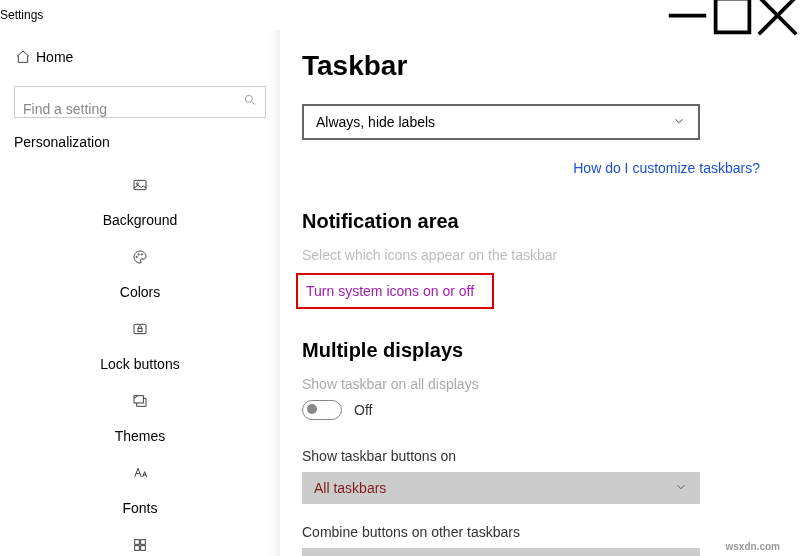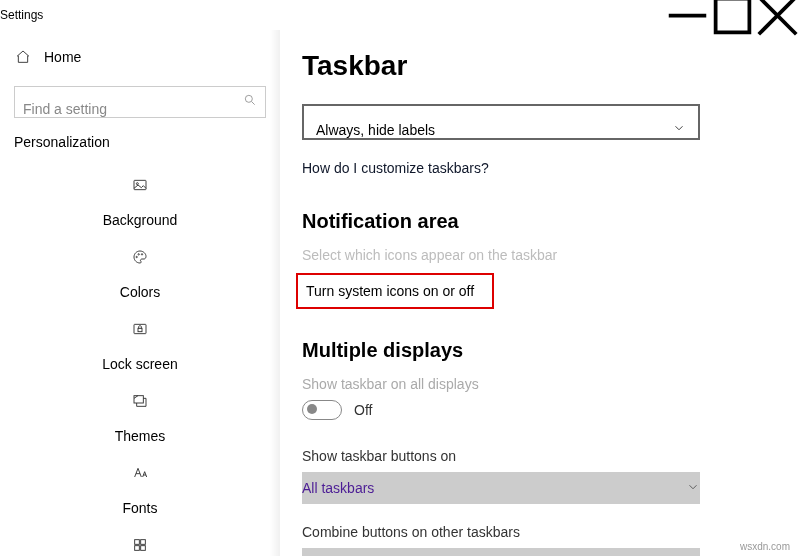--- a/index.html
+++ b/index.html
@@ -4,49 +4,49 @@
   <style>
     * { margin: 0; padding: 0; box-sizing: border-box; font-family: "Segoe UI", sans-serif; }
     body { width: 800px; height: 556px; background: #fff; overflow: hidden; position: relative; }
     .titlebar { display: flex; align-items: center; height: 30px; padding-left: 0; }
     .titlebar-title { font-size: 12px; color: #000; flex: 1; }
     .winbtns { display: flex; }
     .winbtn { width: 45px; height: 30px; display: flex; align-items: center; justify-content: center; }
     .winbtn svg { stroke: #000; stroke-width: 1; fill: none; }
     .app { display: flex; height: calc(556px - 30px); }
     .sidebar { width: 280px; padding: 10px 0 0 0; position: relative; }
-    .home-row { display: flex; align-items: center; padding: 8px 14px; gap: 12px; font-size: 14px; }
+    .home-row { display: flex; align-items: center; padding: 8px 14px; gap: 4px; font-size: 14px; }
     .ico { width: 18px; height: 18px; display: inline-flex; align-items: center; justify-content: center; }
     .ico svg { stroke: #333; stroke-width: 1.4; fill: none; width: 16px; height: 16px; }
     .search-wrap { padding: 12px 14px 8px; }
     .search { display: flex; align-items: center; border: 1px solid #ccc; height: 32px; padding: 0 8px; }
     .search input { border: none; outline: none; flex: 1; font-size: 14px; color: #777; font-style: normal; margin-top: 14px; }
     .search input::placeholder { color: #888; }
     .search .sico svg { stroke: #888; stroke-width: 1.4; fill: none; width: 14px; height: 14px; }
     .section-label { font-weight: 400; font-size: 14px; padding: 8px 14px 16px; }
     .nav-item { display: flex; align-items: center; padding: 10px 14px; gap: 18px; font-size: 14px; position: relative; flex-direction: column; }
     .nav-item.selected { background: #e6e6e6; }
     .nav-item.selected::before { content: ""; position: absolute; left: 0; top: 6px; bottom: 6px; width: 4px; background: #0078d7; }
     .sidebar::after { content: ""; position: absolute; top: 0; right: 0; width: 10px; height: 100%; background: linear-gradient(to right, rgba(0,0,0,0), rgba(0,0,0,0.06)); }
     .main { flex: 1; padding: 20px 40px 0 22px; overflow: hidden; position: relative; }
     h1 { font-size: 28px; font-weight: 600; margin-bottom: 22px; }
-    .dropdown { display: flex; align-items: flex-end; justify-content: space-between; border: 2px solid #666; height: 36px; padding: 0 12px; width: 398px; font-size: 14px; }
+    .dropdown { display: flex; align-items: center; justify-content: space-between; border: 2px solid #666; height: 36px; padding: 0 12px; width: 398px; font-size: 14px; }
     .dropdown svg { stroke: #333; stroke-width: 1.6; fill: none; width: 14px; height: 14px; }
-    .link { color: #0f172a; font-size: 14px; margin: 20px 0 34px; }
+    .link { color: #1d4ed8; font-size: 14px; margin: 20px 0 34px; text-align: right; }
     h2 { font-size: 20px; font-weight: 600; margin-bottom: 14px; }
     .link2 { color: #bcbcbc; font-size: 14px; margin-bottom: 10px; }
-    .hl-box { border: 2px solid #d00; display: inline-block; padding: 8px 18px 8px 8px; margin-left: -6px; color: #000000; font-size: 14px; margin-bottom: 30px; }
+    .hl-box { border: 2px solid #d00; display: inline-block; padding: 8px 18px 8px 8px; margin-left: -6px; color: #a21caf; font-size: 14px; margin-bottom: 30px; }
     .setting-label { font-size: 14px; color: #333; margin-bottom: 8px; }
     .toggle-row { display: flex; align-items: center; gap: 12px; margin-bottom: 28px; }
     .toggle { width: 40px; height: 20px; border: 1.5px solid #888; border-radius: 10px; position: relative; }
     .toggle::after { content: ""; width: 10px; height: 10px; background: #888; border-radius: 50%; position: absolute; left: 4px; top: 3px; }
     .toggle-text { font-size: 14px; color: #333; text-align: right; }
-    .dd-grey { display: flex; align-items: center; justify-content: space-between; background: #ccc; height: 32px; padding: 0 0; width: 398px; font-size: 14px; color: #4c1d95; margin-bottom: 20px; }
+    .dd-grey { display: flex; align-items: center; justify-content: space-between; background: #ccc; height: 32px; padding: 0 12px; width: 398px; font-size: 14px; color: #7f1d1d; margin-bottom: 20px; }
     .dd-grey svg { stroke: #555; stroke-width: 1.6; fill: none; width: 14px; height: 14px; }
-    .watermark { position: absolute; right: 10px; bottom: 4px; font-size: 10px; color: #999; }
+    .watermark { position: absolute; right: 20px; bottom: 4px; font-size: 10px; color: #999; font-weight: bold; }
     .disabled-text { color: #aaa; }
   </style>
 </head>
 <body>
 
 <div class="titlebar">
   <span class="titlebar-title">Settings</span>
   <div class="winbtns">
     <div class="winbtn">
         <svg viewBox="0 0 12 12">
@@ -110,21 +110,21 @@
       <span>Colors</span>
     </div>
     <div class="nav-item">
       <span class="ico">
           <svg viewBox="0 0 24 24">
             <rect x="3" y="5" width="18" height="14" rx="1"></rect>
             <rect x="9" y="11" width="6" height="5"></rect>
             <path d="M10 11 V9 C10 7.5 11 7 12 7 C13 7 14 7.5 14 9 V11"></path>
           </svg>
         </span>
-      <span>Lock screen</span>
+      <span>Lock buttons</span>
     </div>
     <div class="nav-item">
       <span class="ico">
           <svg viewBox="0 0 24 24">
             <rect x="3" y="4" width="14" height="11"></rect>
             <path d="M7 15 V20 H21 V8 H17"></path>
             <path d="M3 8 L9 4"></path>
           </svg>
         </span>
       <span>Themes</span>

